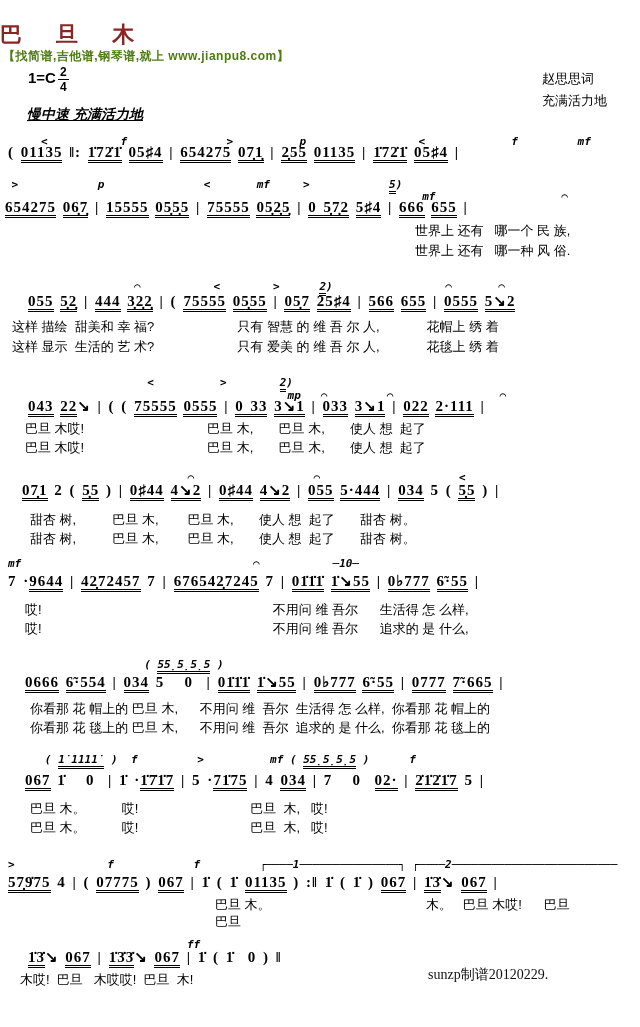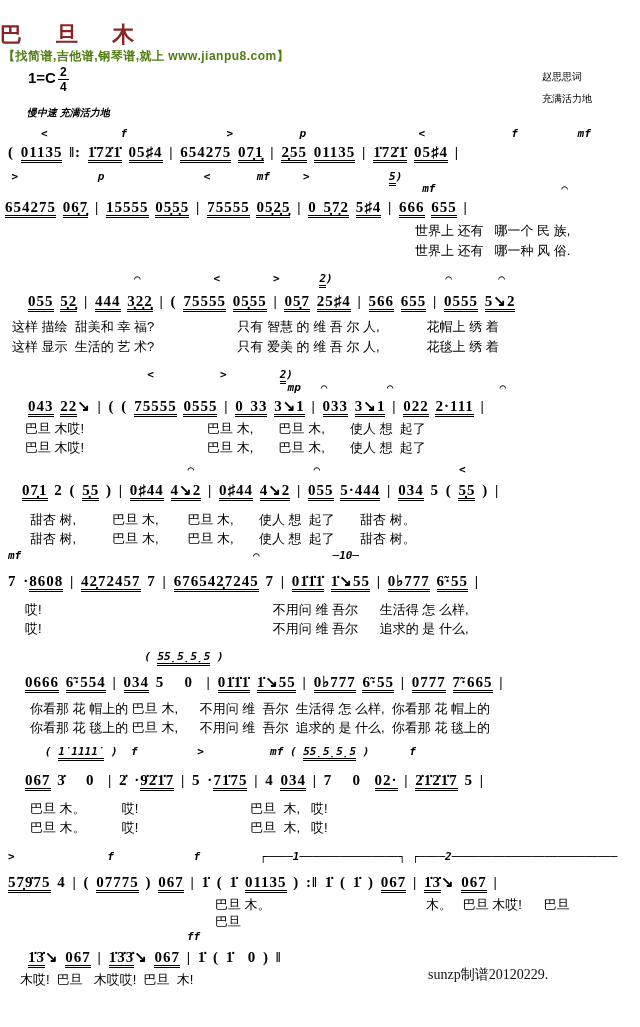--- a/index.html
+++ b/index.html
@@ -13,25 +13,25 @@
   
   .title{top:20px;left:0;right:0;text-align:left;font-size:22px;font-weight:bold;
          color:#8b2424;letter-spacing:14px;}
   
   .keysig{top:66px;left:28px;font-size:15px;font-weight:bold;}
   .frac{display:inline-block;vertical-align:middle;text-align:center;font-size:12px;
         font-weight:bold;line-height:1;margin-left:2px;}
   .frac .num{border-bottom:1.5px solid #000;padding:0 2px 1px 2px;}
   .frac .den{padding-top:1px;}
   
-  .credit{left:542px;font-size:10px;}
-  .tempo{top:106px;left:27px;font-size:10px;font-weight:bold;font-style:italic;}
+  .credit{left:542px;font-size:13px;}
+  .tempo{top:106px;left:27px;font-size:14px;font-weight:bold;font-style:italic;text-decoration:underline;}
   
   .ab{font-family:"DejaVu Sans Mono",monospace;font-size:11px;font-weight:bold;
-      font-style:italic;line-height:13px;}
+      font-style:italic;line-height:13px;margin-top:8px;}
   .nt{font-family:Liberation Serif, serif;font-size:15px;font-weight:bold;
       letter-spacing:1px;word-spacing:2px;line-height:20px;}
   .nt .bm,.ab .bm{border-bottom:3px double #000;padding-bottom:0px;}
   .ly{font-size:13px;line-height:17px;}
   .footer{top:966px;left:428px;font-family:"Liberation Serif",serif;font-size:14px;color:#111;}
 </style>
 </head>
 <body>
 
 <div class="abs banner">【找简谱,吉他谱,钢琴谱,就上 www.jianpu8.com】</div>
@@ -60,31 +60,31 @@
 <div class="abs nt" style="top:396px;left:28px"><span class="bm">043</span><span> </span><span class="bm">22</span><span>↘ | ( ( </span><span class="bm">75555</span><span> </span><span class="bm">0555</span><span> | </span><span class="bm">0 33</span><span> </span><span class="bm">3↘1</span><span> | </span><span class="bm">033</span><span> </span><span class="bm">3↘1</span><span> | </span><span class="bm">022</span><span> </span><span class="bm">2·111</span><span> |</span></div>
 <div class="abs ly" style="top:420px;left:25px">巴旦 木哎!                                  巴旦 木,       巴旦 木,       使人 想  起了</div>
 <div class="abs ly" style="top:439px;left:25px">巴旦 木哎!                                  巴旦 木,       巴旦 木,       使人 想  起了</div>
 
 <div class="abs ab" style="top:463px;left:22px"><span>                         ⌒                  ⌒                     &lt;</span></div>
 <div class="abs nt" style="top:480px;left:22px"><span class="bm">07̣1</span><span> 2 ( </span><span class="bm">5̣5</span><span> ) | </span><span class="bm">0♯44</span><span> </span><span class="bm">4↘2</span><span> | </span><span class="bm">0♯44</span><span> </span><span class="bm">4↘2</span><span> | </span><span class="bm">055</span><span> </span><span class="bm">5·444</span><span> | </span><span class="bm">034</span><span> 5 ( </span><span class="bm">5̣5</span><span> ) |</span></div>
 <div class="abs ly" style="top:511px;left:30px">甜杏 树,          巴旦 木,        巴旦 木,       使人 想  起了       甜杏 树。</div>
 <div class="abs ly" style="top:530px;left:30px">甜杏 树,          巴旦 木,        巴旦 木,       使人 想  起了       甜杏 树。</div>
 
 <div class="abs ab" style="top:549px;left:8px"><span>mf                                   ⌒           ─10─</span></div>
-<div class="abs nt" style="top:571px;left:8px"><span>7 ·</span><span class="bm">8608</span><span> | </span><span class="bm">42̣72457</span><span> 7 | </span><span class="bm">676542̣7245</span><span> 7 | </span><span class="bm">01̇1̇1̇</span><span> </span><span class="bm">1̇↘55</span><span> | </span><span class="bm">0♭777</span><span> </span><span class="bm">6̃·55</span><span> |</span></div>
+<div class="abs nt" style="top:571px;left:8px"><span>7 ·</span><span class="bm">9644</span><span> | </span><span class="bm">42̣72457</span><span> 7 | </span><span class="bm">676542̣7245</span><span> 7 | </span><span class="bm">01̇1̇1̇</span><span> </span><span class="bm">1̇↘55</span><span> | </span><span class="bm">0♭777</span><span> </span><span class="bm">6̃·55</span><span> |</span></div>
 <div class="abs ly" style="top:601px;left:25px">哎!                                                                不用问 维 吾尔      生活得 怎 么样,</div>
 <div class="abs ly" style="top:620px;left:25px">哎!                                                                不用问 维 吾尔      追求的 是 什么,</div>
 
 <div class="abs ab" style="top:650px;left:25px"><span>                  ( </span><span class="bm">55̣5̣5̣5</span><span> )</span></div>
 <div class="abs nt" style="top:672px;left:25px"><span class="bm">0666</span><span> </span><span class="bm">6̃·554</span><span> | </span><span class="bm">034</span><span> 5   0  | </span><span class="bm">01̇1̇1̇</span><span> </span><span class="bm">1̇↘55</span><span> | </span><span class="bm">0♭777</span><span> </span><span class="bm">6̃·55</span><span> | </span><span class="bm">0777</span><span> </span><span class="bm">7̃·665</span><span> |</span></div>
 <div class="abs ly" style="top:700px;left:30px">你看那 花 帽上的 巴旦 木,      不用问 维  吾尔  生活得 怎 么样,  你看那 花 帽上的</div>
 <div class="abs ly" style="top:719px;left:30px">你看那 花 毯上的 巴旦 木,      不用问 维  吾尔  追求的 是 什么,  你看那 花 毯上的</div>
 
 <div class="abs ab" style="top:745px;left:25px"><span>   ( </span><span class="bm">1̇1111̇</span><span> )  f         &gt;          mf ( </span><span class="bm">55̣5̣5̣5</span><span> )      f</span></div>
-<div class="abs nt" style="top:770px;left:25px"><span class="bm">067</span><span> 3̇   0  | 2̇ ·</span><span class="bm">9̇2̇1̇7</span><span> | 5 ·</span><span class="bm">71̇75</span><span> | 4 </span><span class="bm">034</span><span> | 7   0  </span><span class="bm">02·</span><span> | </span><span class="bm">2̇1̇2̇1̇7</span><span> 5 |</span></div>
+<div class="abs nt" style="top:770px;left:25px"><span class="bm">067</span><span> 1̇   0  | 1̇ ·</span><span class="bm">1̇7̇1̇7</span><span> | 5 ·</span><span class="bm">71̇75</span><span> | 4 </span><span class="bm">034</span><span> | 7   0  </span><span class="bm">02·</span><span> | </span><span class="bm">2̇1̇2̇1̇7</span><span> 5 |</span></div>
 <div class="abs ly" style="top:800px;left:30px">巴旦 木。          哎!                               巴旦  木,   哎!</div>
 <div class="abs ly" style="top:819px;left:30px">巴旦 木。          哎!                               巴旦  木,   哎!</div>
 
 <div class="abs ab" style="top:850px;left:8px"><span>&gt;              f            f         ┌────1───────────────┐ ┌────2─────────────────────────</span></div>
 <div class="abs nt" style="top:872px;left:8px"><span class="bm">57̣9̇75</span><span> 4 | ( </span><span class="bm">07775</span><span> ) </span><span class="bm">067</span><span> | 1̇ ( 1̇ </span><span class="bm">01135</span><span> ) :‖ 1̇ ( 1̇ ) </span><span class="bm">067</span><span> | </span><span class="bm">1̇3̇</span><span>↘ </span><span class="bm">067</span><span> |</span></div>
 <div class="abs ly" style="top:896px;left:215px">巴旦 木。                                           木。   巴旦 木哎!      巴旦</div>
 <div class="abs ly" style="top:913px;left:215px">巴旦</div>
 
 <div class="abs ab" style="top:930px;left:28px"><span>                        ff</span></div>
 <div class="abs nt" style="top:947px;left:28px"><span class="bm">1̇3̇</span><span>↘ </span><span class="bm">067</span><span> | </span><span class="bm">1̇3̇3̇</span><span>↘ </span><span class="bm">067</span><span> | 1̇ ( 1̇  0 ) ‖</span></div>

